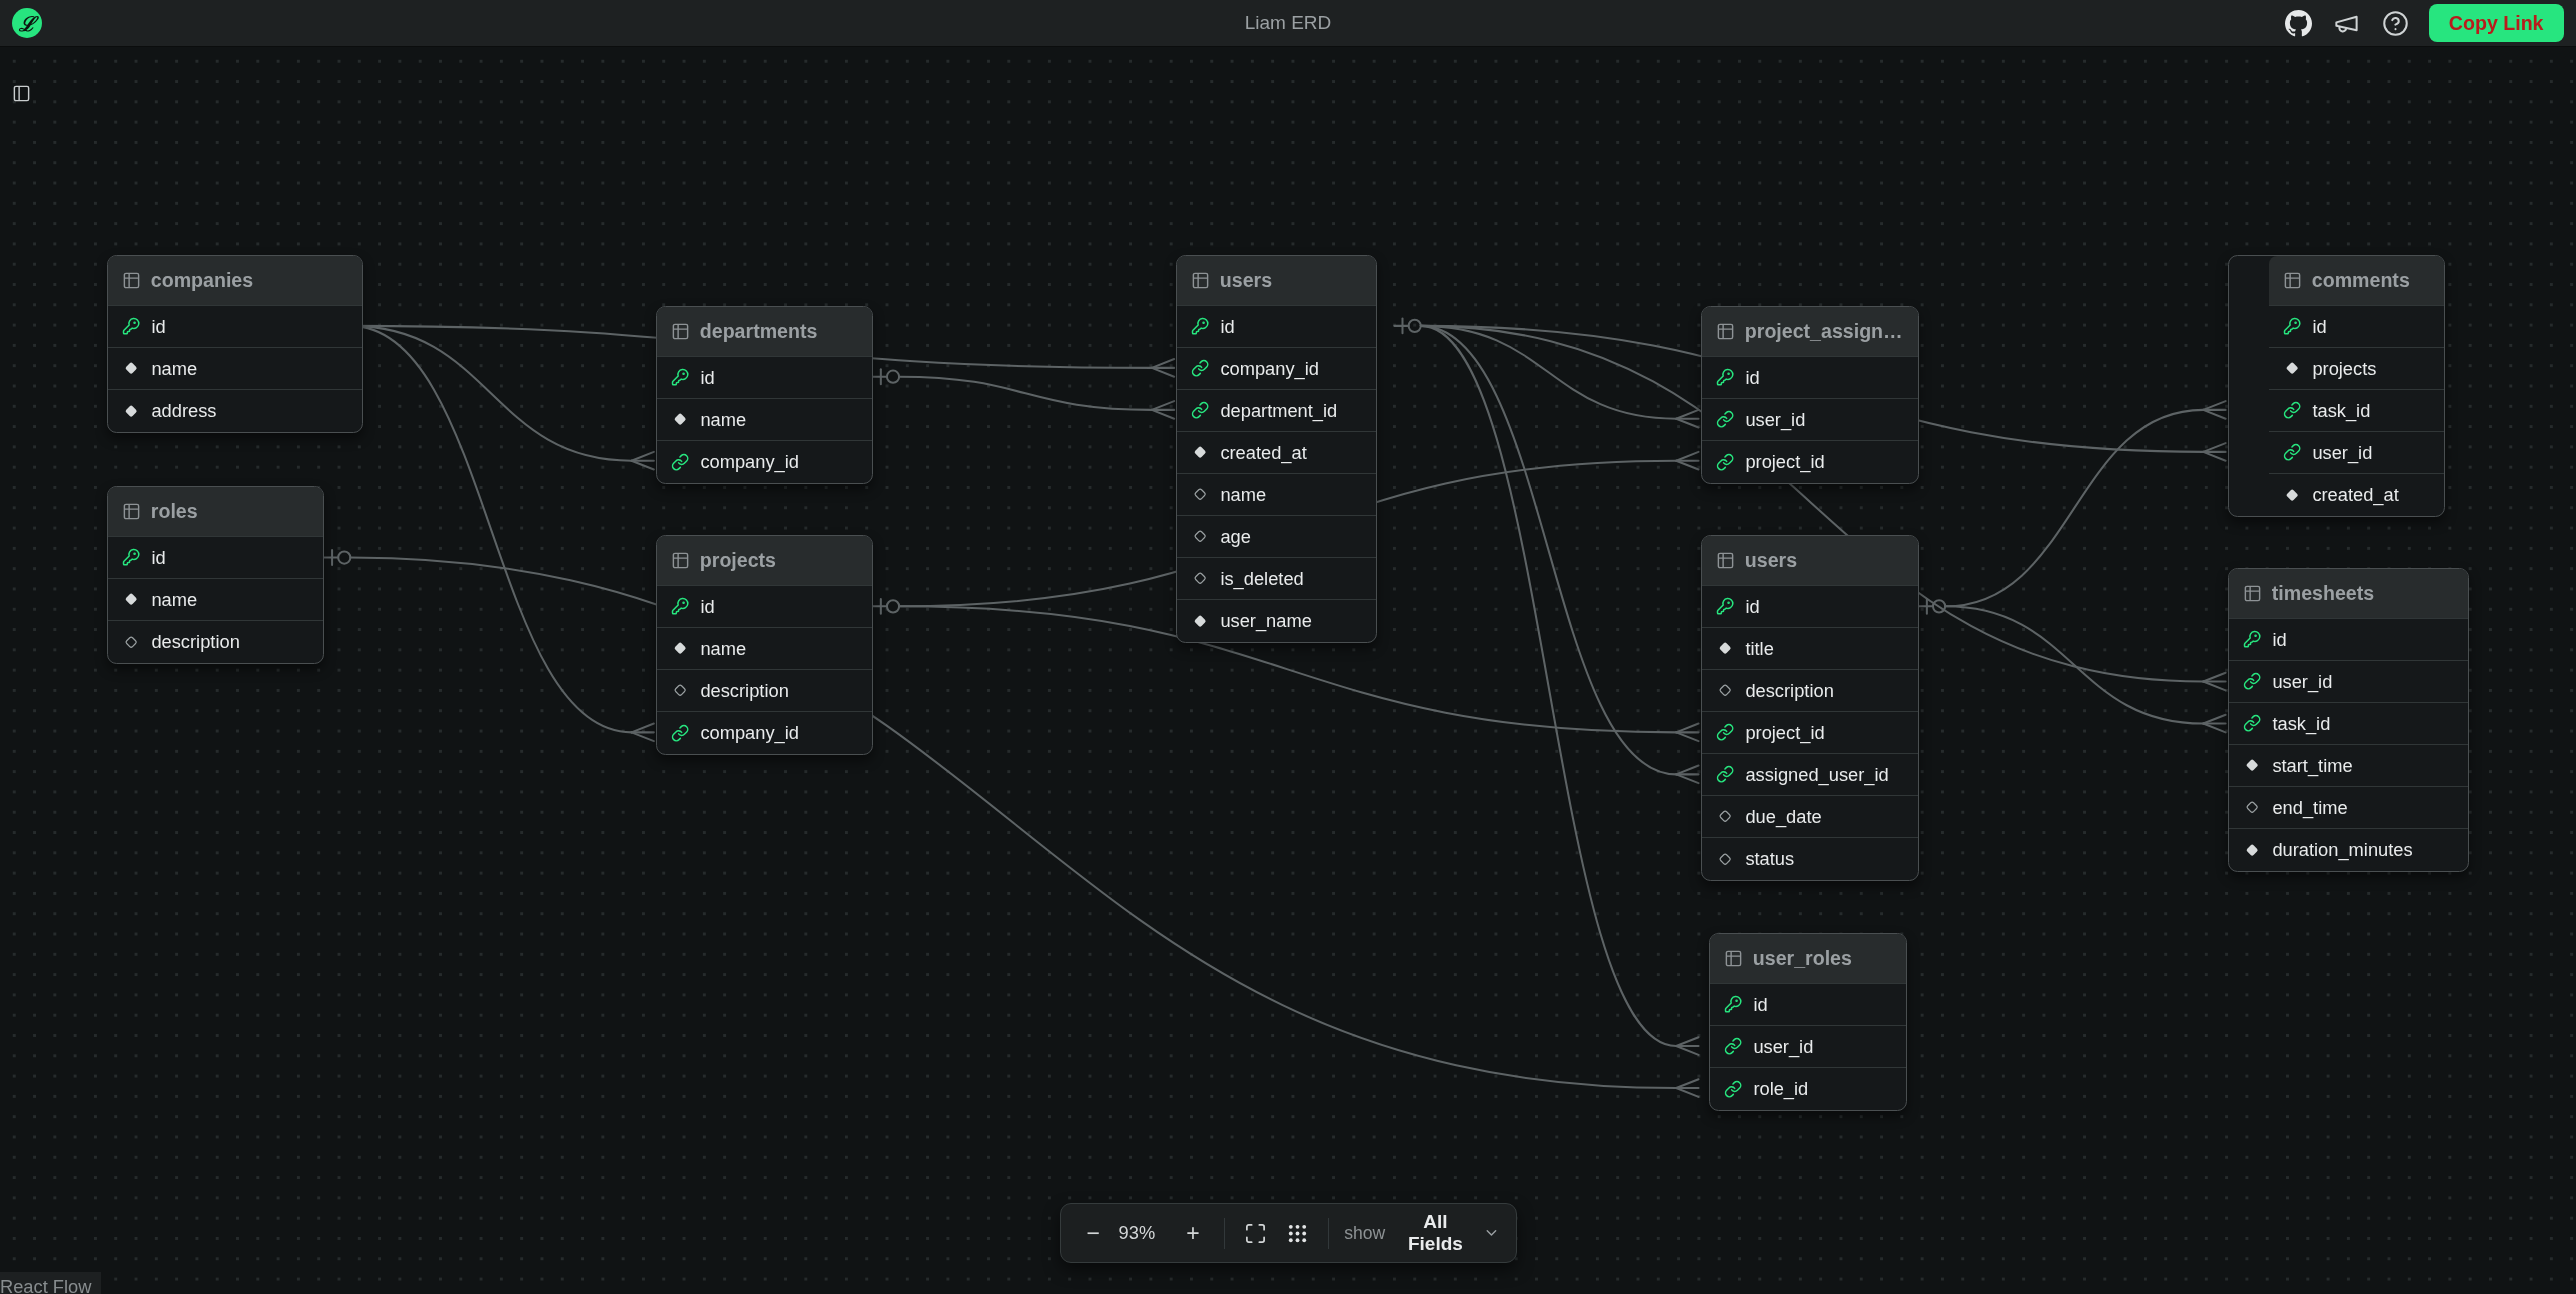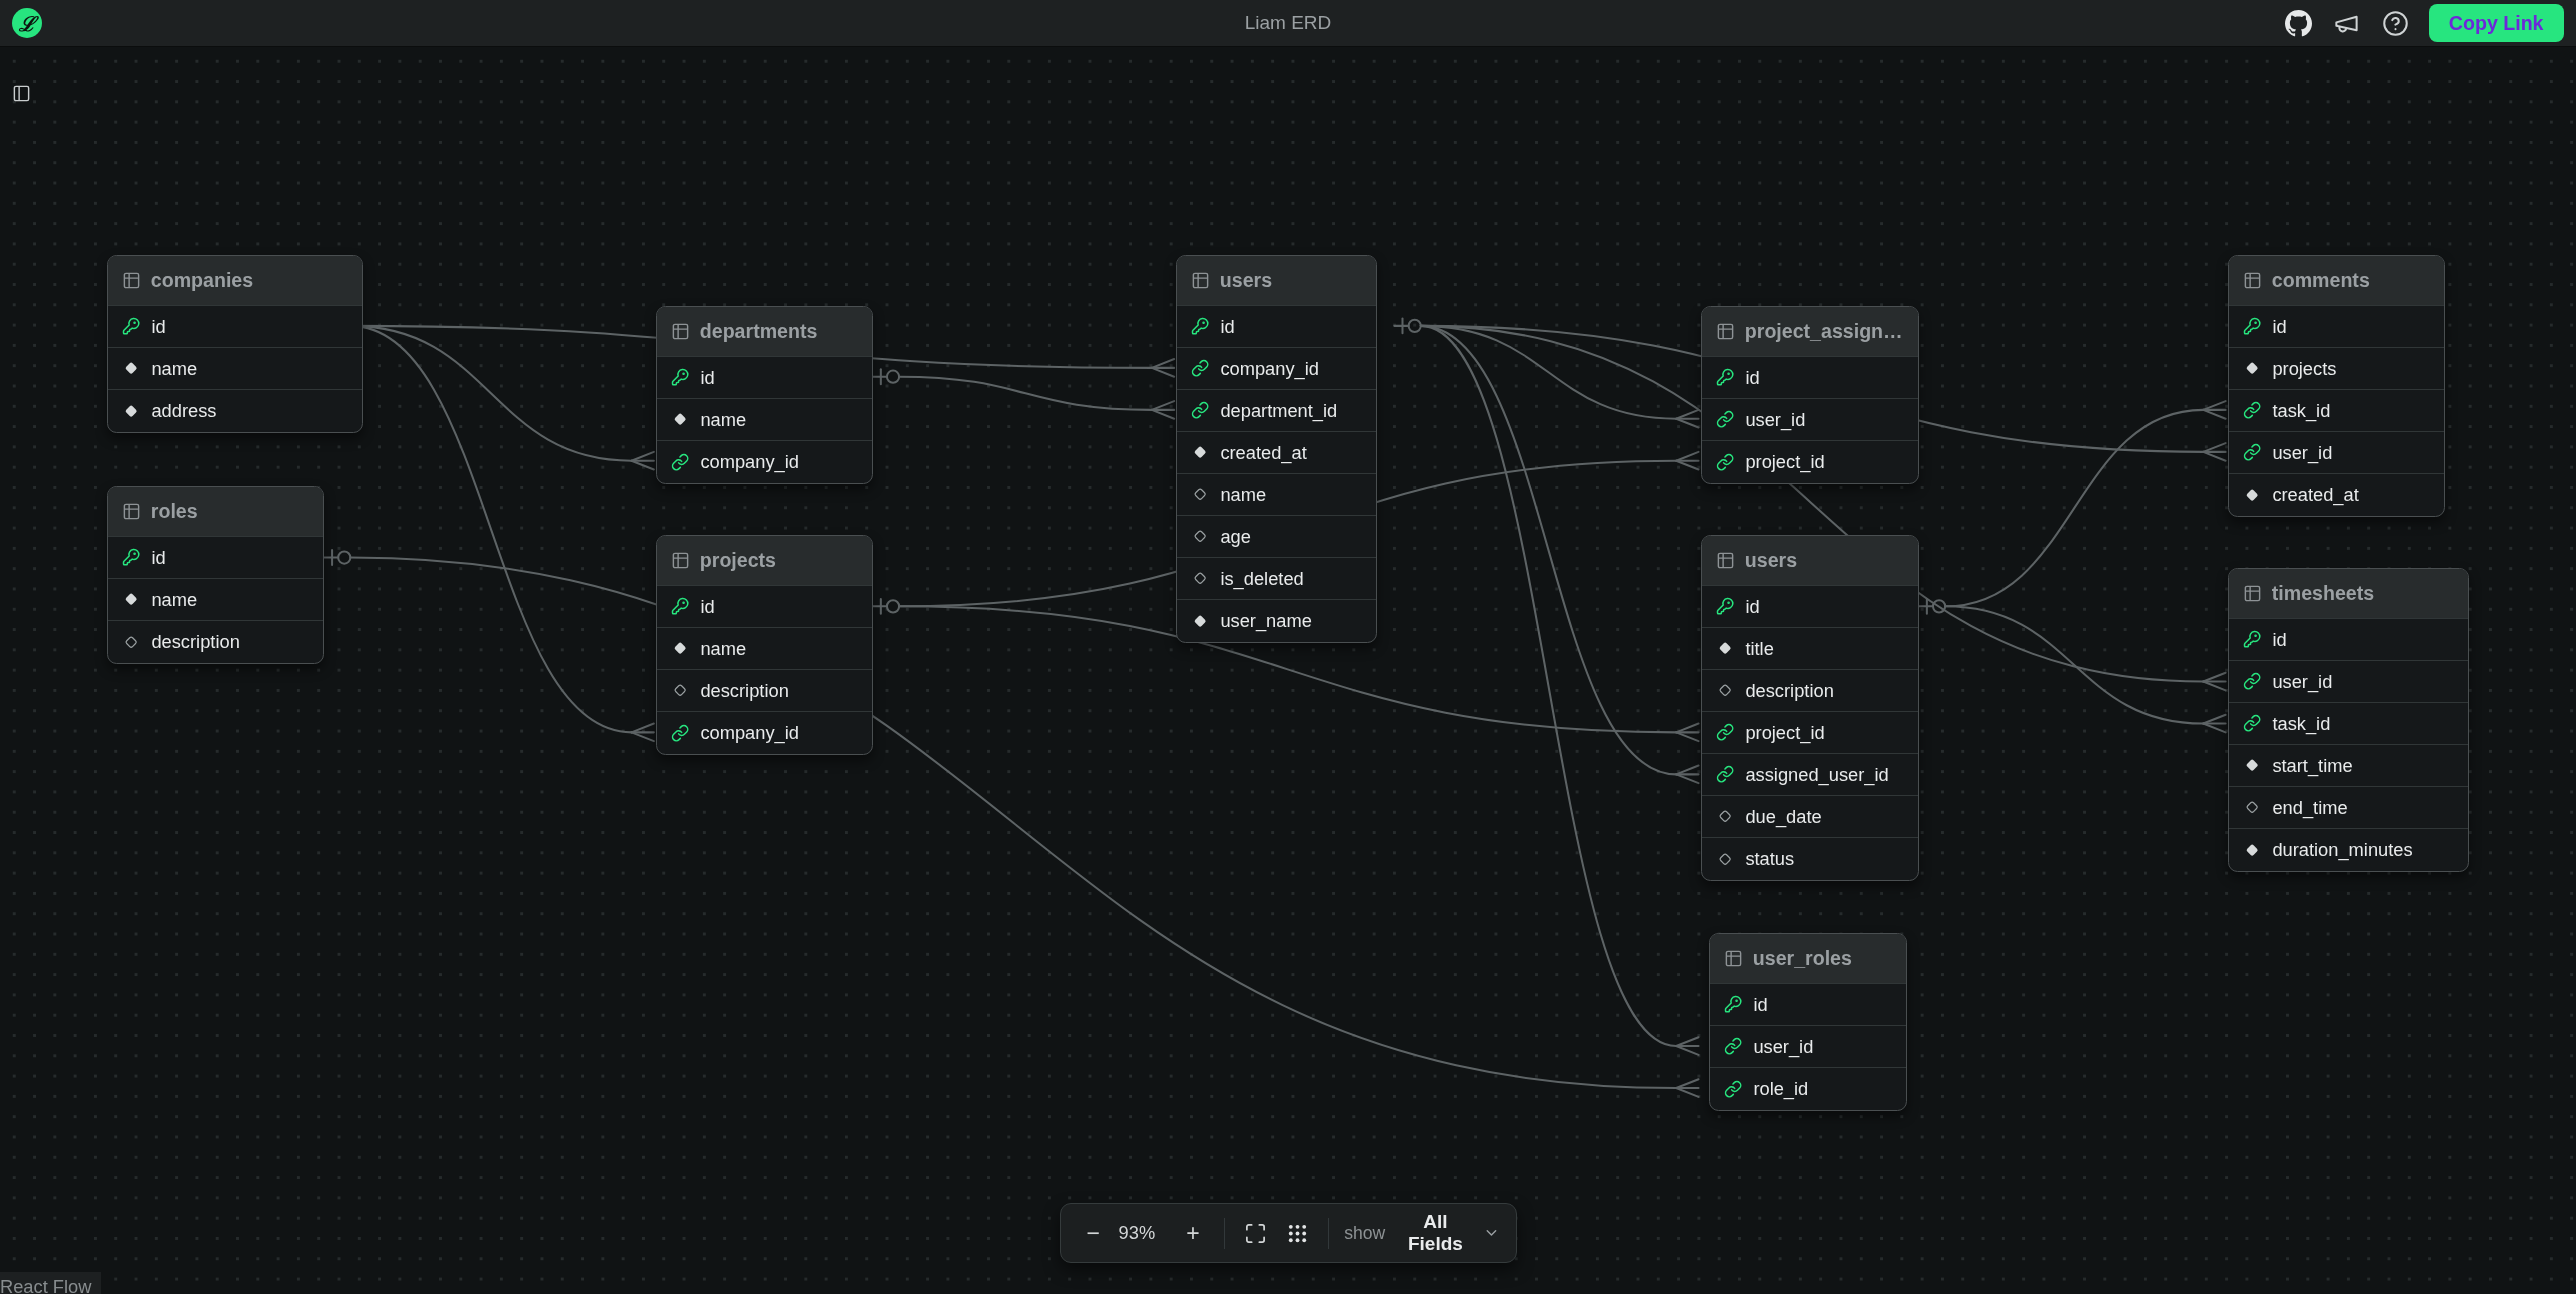--- a/index.html
+++ b/index.html
@@ -32,21 +32,21 @@
   .logo{width:30px; height:30px; border-radius:50%; background:var(--accent);
     margin-left:12.2px; display:flex; align-items:center; justify-content:center;
     font-family:"DejaVu Serif",serif; font-size:20.3px; font-weight:700; color:#0c130e;
     font-style:italic; cursor:pointer;}
   .app-title{position:absolute; left:50%; transform:translateX(-50%);
     color:var(--text-muted); font-size:19px; font-weight:500;}
   .header-right{margin-left:auto; display:flex; align-items:center; gap:17.6px; padding-right:12.2px;}
   .icon-btn{background:none; border:none; cursor:pointer; width:31px; height:31px;
     display:flex; align-items:center; justify-content:center;}
   .icon-btn svg{width:27px; height:27px;}
-  .copy-link{background:var(--accent); color:#6d28d9; border:none; cursor:pointer;
+  .copy-link{background:var(--accent); color:#b91c1c; border:none; cursor:pointer;
     height:38px; padding:0 20.3px; border-radius:8.1px; font-size:19.6px; font-weight:700;
     font-family:inherit;}
   
   .panel-toggle{position:absolute; left:8.1px; top:80px; z-index:20; background:none;
     border:none; cursor:pointer; padding:4.1px;}
   .panel-toggle svg{width:19px; height:19px;}
   
   .node{position:absolute; z-index:2; background:var(--node-bg);
     border:1.4px solid var(--node-border); border-radius:9.5px;
     box-shadow:0 5.4px 12.2px rgba(0,0,0,.45); cursor:grab;}
@@ -468,21 +468,21 @@
         <span>user_id</span>
       </div>
       <div class="node-row">
         <svg viewBox="0 0 24 24" fill="none" stroke="var(--accent)" stroke-width="2" stroke-linecap="round" stroke-linejoin="round">
           <path d="M10 13a5 5 0 0 0 7.54.54l3-3a5 5 0 0 0-7.07-7.07l-1.72 1.71"></path>
           <path d="M14 11a5 5 0 0 0-7.54-.54l-3 3a5 5 0 0 0 7.07 7.07l1.71-1.71"></path>
         </svg>
         <span>role_id</span>
       </div>
     </div>
-    <div class="node" style="left:2228px; top:255px; width:217px;">
+    <div class="node" style="left:2228px; top:255px; width:217px;padding-left:40px;">
        <div class="node-header">
         <svg viewBox="0 0 24 24" fill="none" stroke="#8e9396" stroke-width="1.8" stroke-linejoin="round">
           <path d="M9 3H5a2 2 0 0 0-2 2v4m6-6h10a2 2 0 0 1 2 2v4M9 3v18m0 0h10a2 2 0 0 0 2-2V9M9 21H5a2 2 0 0 1-2-2V9m0 0h18"></path>
         </svg>
         <span>comments</span>
       </div>
       <div class="node-row">
         <svg viewBox="0 0 24 24" fill="none" stroke="var(--accent)" stroke-width="2" stroke-linecap="round" stroke-linejoin="round">
           <path d="M2.6 17.4A2 2 0 0 0 2 18.8V21a1 1 0 0 0 1 1h3a1 1 0 0 0 1-1v-1a1 1 0 0 1 1-1h1a1 1 0 0 0 1-1v-1a1 1 0 0 1 1-1h.2a2 2 0 0 0 1.4-.6l.8-.8a6.5 6.5 0 1 0-4-4z"></path>
           <circle cx="16.5" cy="7.5" r="0.7" fill="var(--accent)"></circle>

